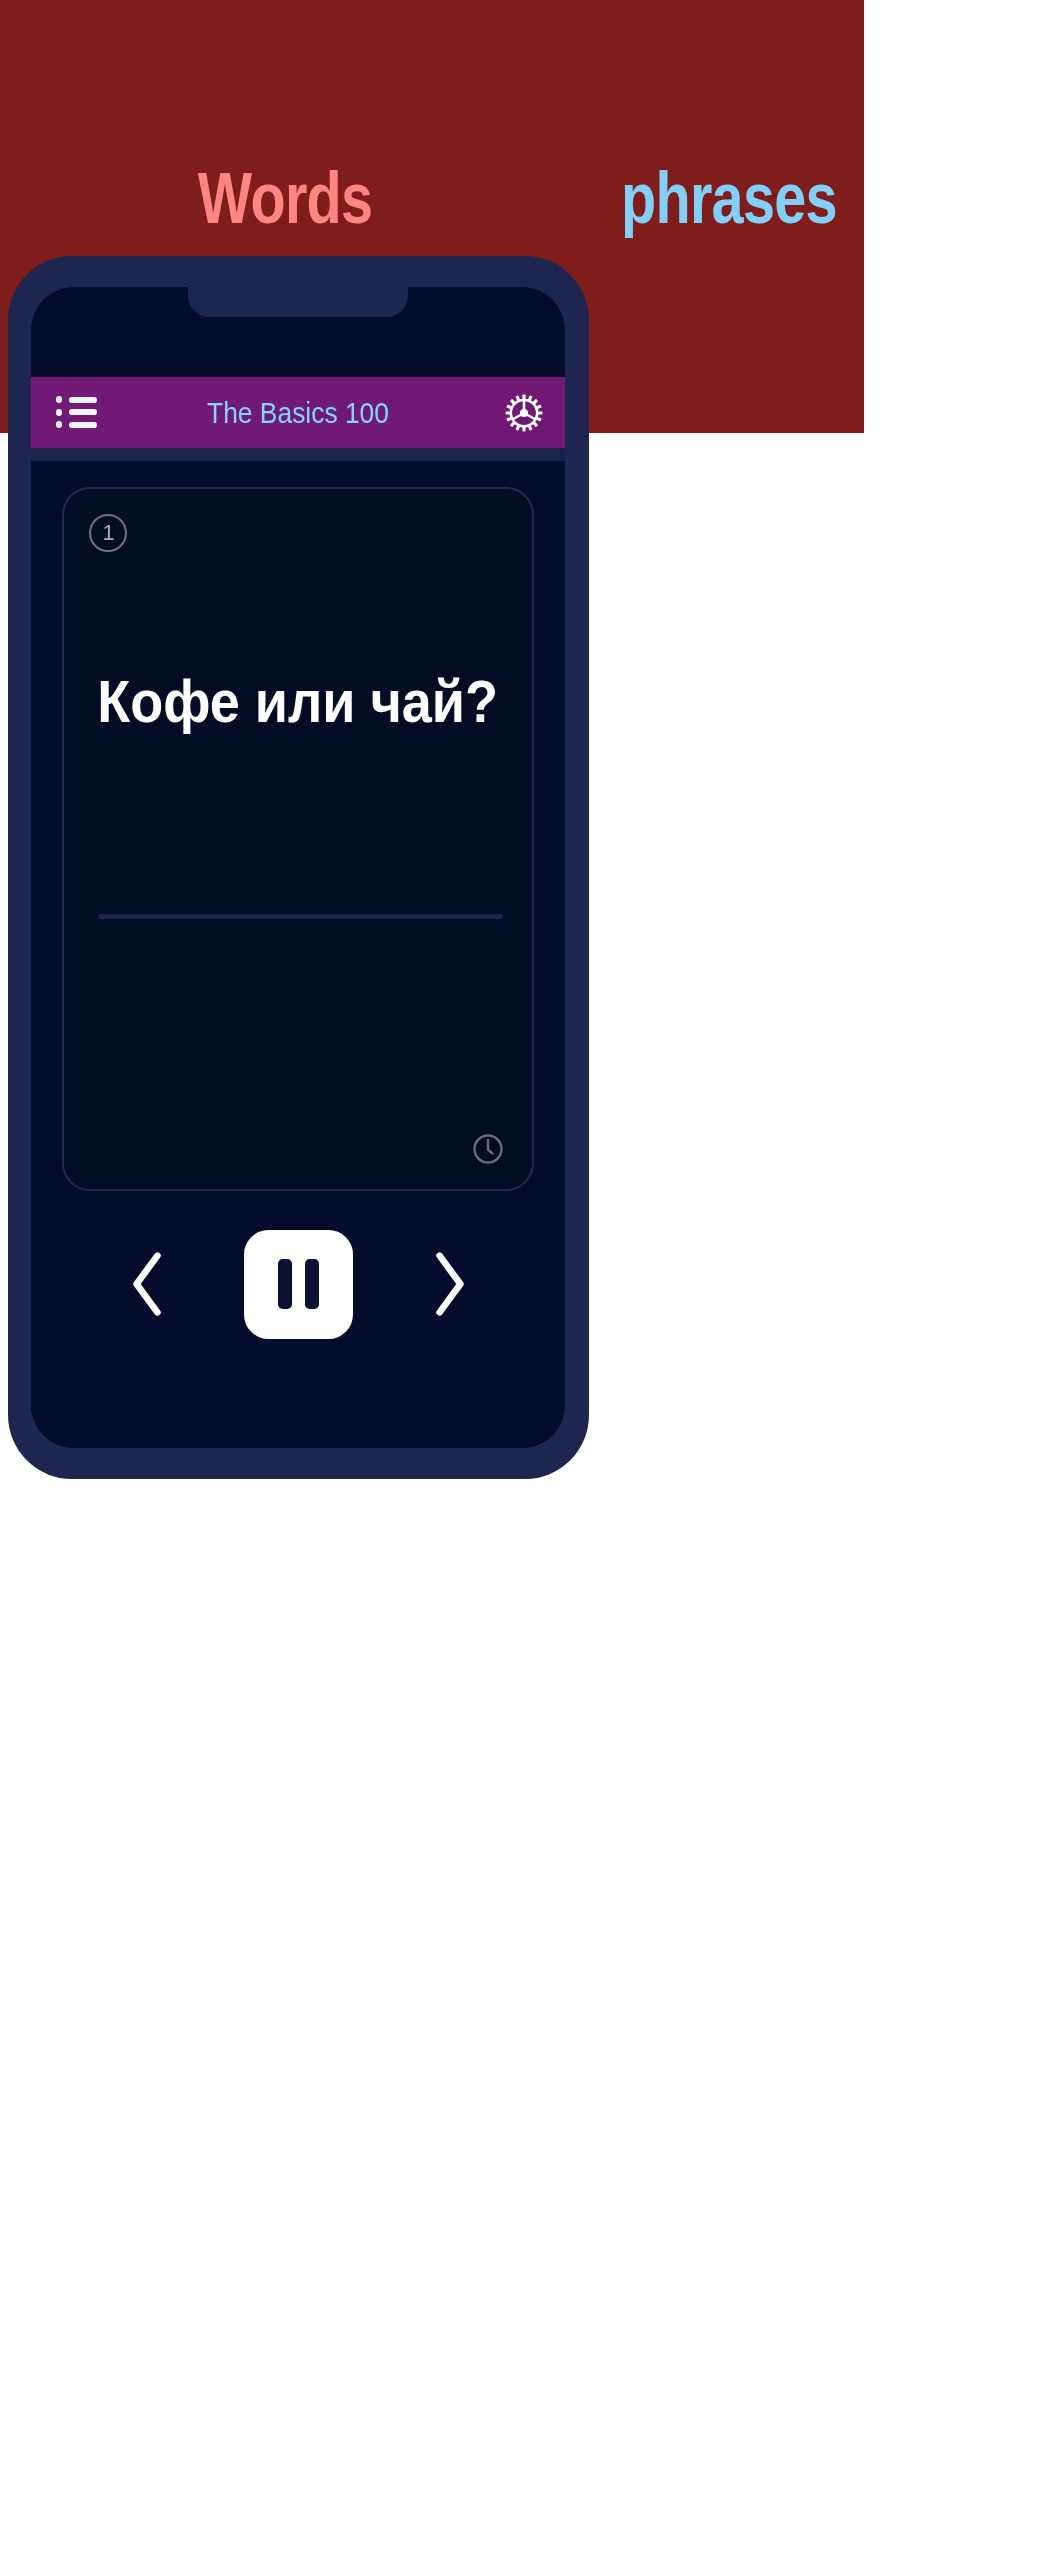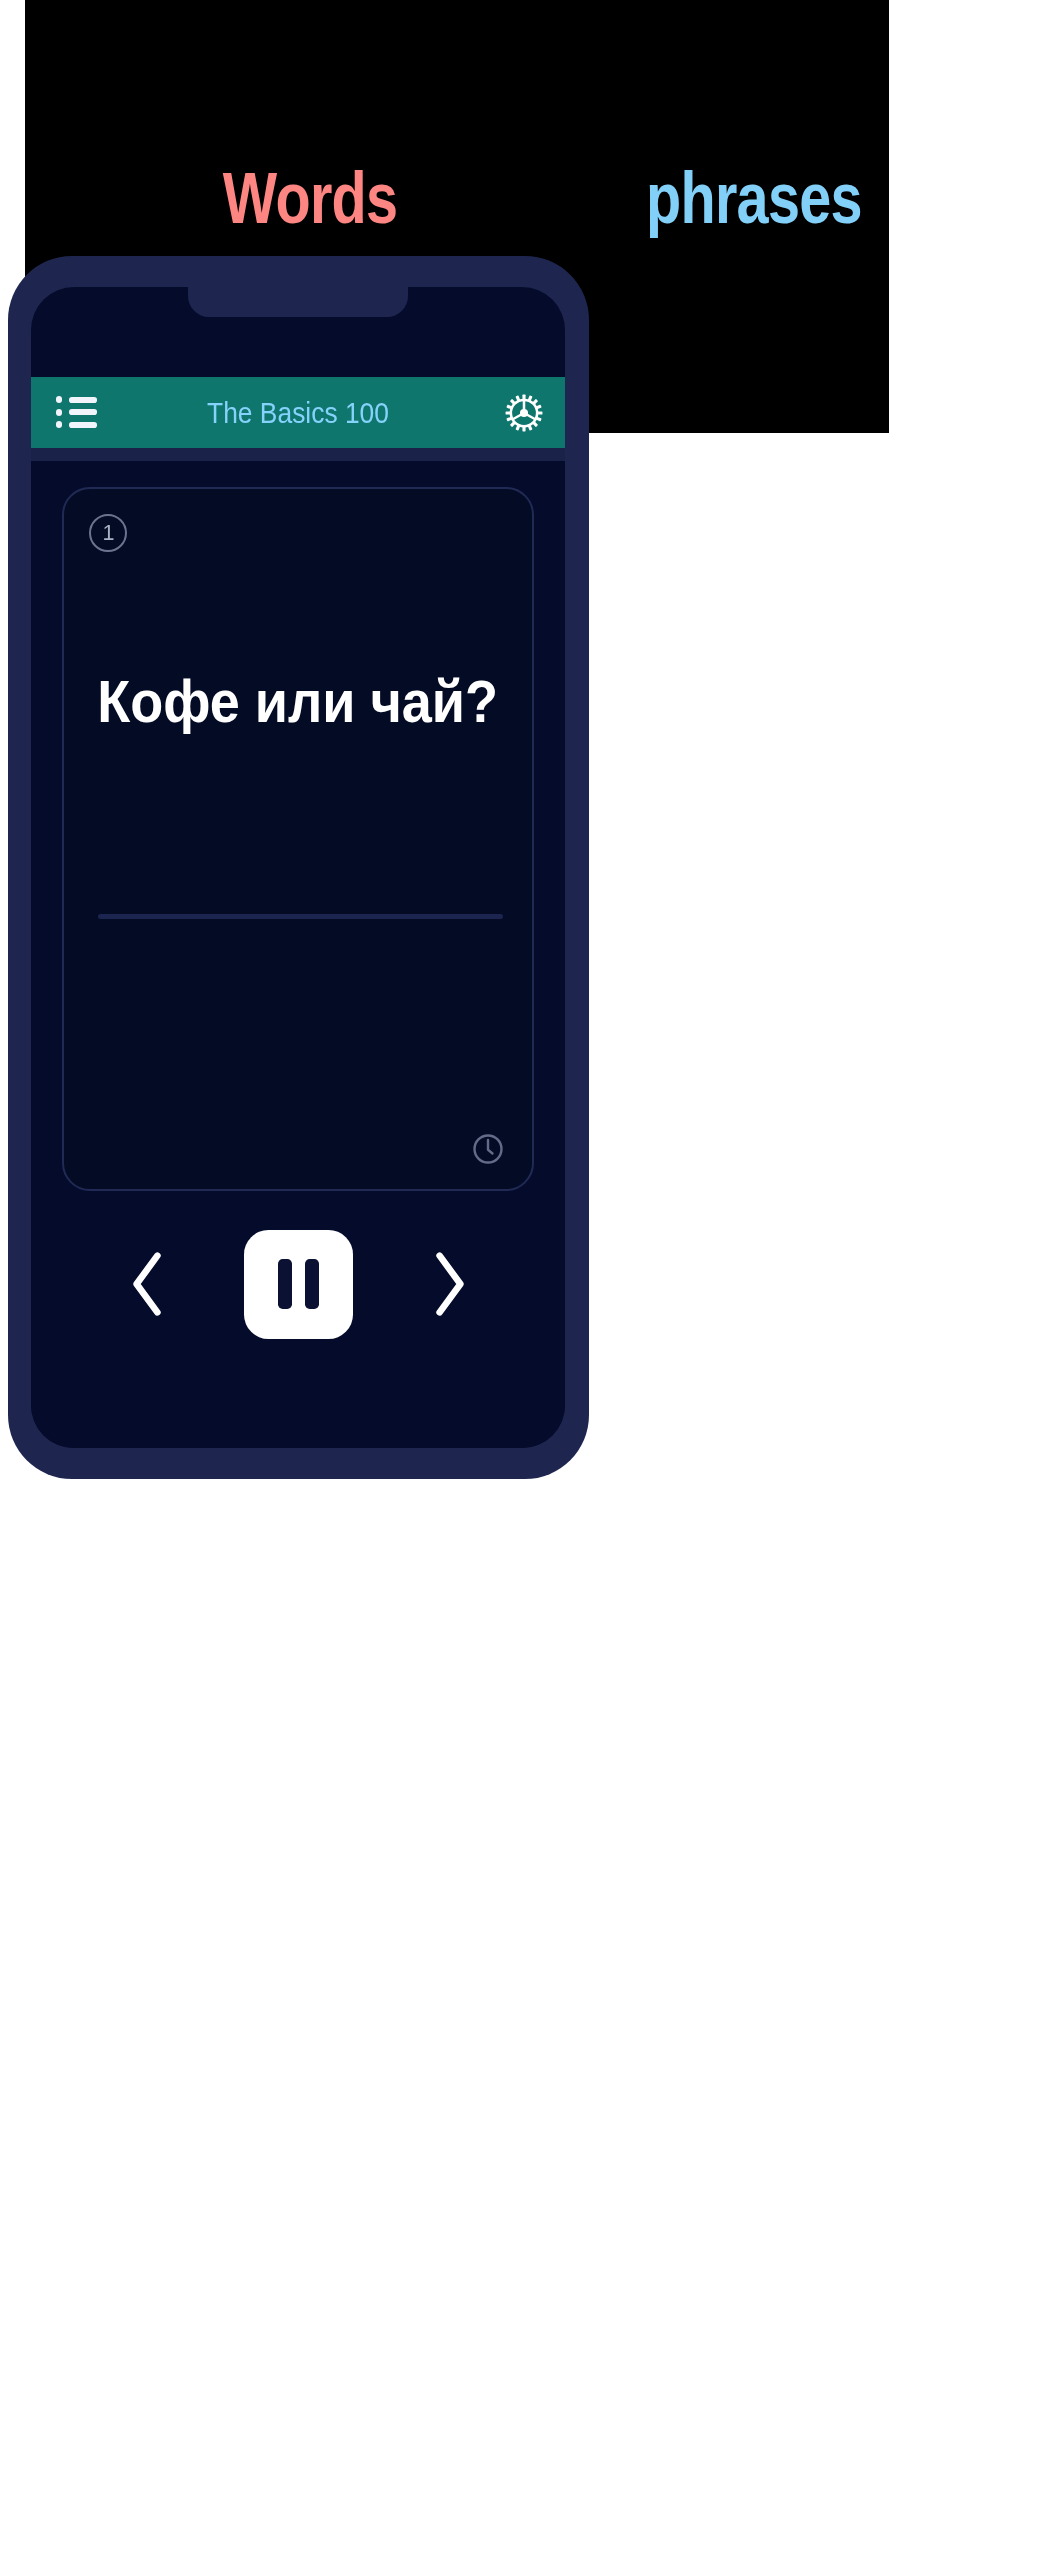--- a/index.html
+++ b/index.html
@@ -15,22 +15,21 @@
     position: relative;
   }
 
   
   .brand-header {
     position: absolute;
     top: 0;
     left: 0;
     width: 864px;
     height: 433px;
-    background: #000000;
-    margin-left: 25px;
+    background: #7f1d1d;
   }
   .brand-row {
     position: absolute;
     top: 162px;
     left: 0;
     width: 1040px;
     display: flex;
     justify-content: center;
     align-items: baseline;
     gap: 199px;
@@ -83,21 +82,21 @@
     z-index: 5;
   }
 
   
   .appbar {
     position: absolute;
     top: 90px;
     left: 0;
     width: 534px;
     height: 71px;
-    background: #0f766e;
+    background: #701a75;
     display: flex;
     align-items: center;
     z-index: 4;
   }
   .appbar-sep {
     position: absolute;
     top: 161px;
     left: 0;
     width: 534px;
     height: 13px;

